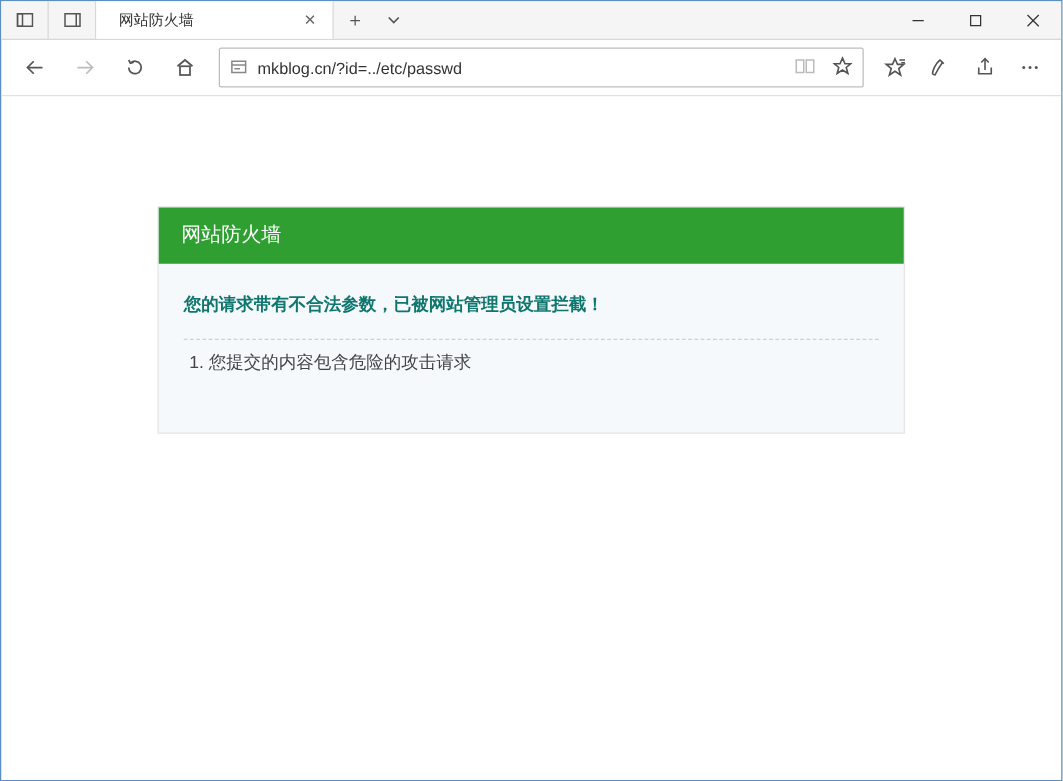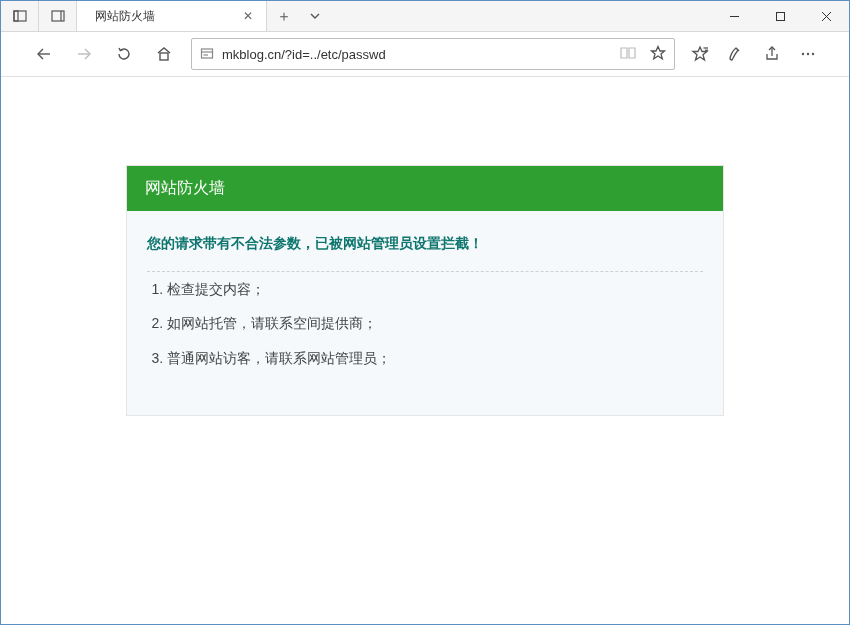--- a/index.html
+++ b/index.html
@@ -13,21 +13,21 @@
   .tab { display:flex; align-items:center; padding:0 10px 0 18px; background:#fff; border-right:1px solid #d8d8d8; min-width:190px; font-size:12px; color:#333; }
   .tab .label { flex:1; }
   .tab .close { width:16px; text-align:center; color:#666; font-size:12px; }
   .tab-add { width:34px; display:flex; align-items:center; justify-content:center; color:#555; font-size:15px; }
   .tab-caret { width:28px; display:flex; align-items:center; justify-content:center; color:#555; font-size:12px;}
   .spacer { flex:1; }
   .winbtn { width:46px; display:flex; align-items:center; justify-content:center; color:#333; font-size:11px; }
   .winbtn svg { stroke:#333; }
 
   
-  .toolbar { height: 45px; display:flex; align-items:center; padding: 0 24px; border-bottom:1px solid #e1e1e1; gap:2px;}
+  .toolbar { height: 45px; display:flex; align-items:center; padding: 0 8px; border-bottom:1px solid #e1e1e1; gap:2px;}
   .navbtn { width:38px; height:38px; display:flex; align-items:center; justify-content:center; color:#555; }
   .addr { flex:1; height:32px; margin:0 6px; border:1px solid #bdbdbd; border-radius:2px; background:#fff; display:flex; align-items:center; padding:0 8px; font-size:13px; color:#333; gap:8px;}
   .addr .url { flex:1; white-space:nowrap; overflow:hidden; }
   .addr .rbtns { display:flex; gap:14px; align-items:center; color:#777; }
   .rtool { width:34px; height:38px; display:flex; align-items:center; justify-content:center; color:#555; }
 
   
   .page { padding: 26px 0 0 0; }
   .panel { width: 598px; margin: 62px auto 0 auto; border:1px solid #e5e5e5; background:#f5f9fc; }
   .panel-head { background:#2e9f30; color:#fff; font-size:16px; padding:12px 18px; }
@@ -164,21 +164,19 @@
       </svg>
   </div>
 </div>
 
 <div class="page">
   <div class="panel">
     <div class="panel-head">网站防火墙</div>
     <div class="panel-body">
       <div class="alert">您的请求带有不合法参数，已被网站管理员设置拦截！</div>
 
+      <ol>
+        <li>您提交的内容包含危险的攻击请求</li>
+      </ol>
 
-      <ol>
-        <li>检查提交内容；</li>
-        <li>如网站托管，请联系空间提供商；</li>
-        <li>普通网站访客，请联系网站管理员；</li>
-      </ol>
     </div>
   </div>
 </div>
 
 </body></html>

